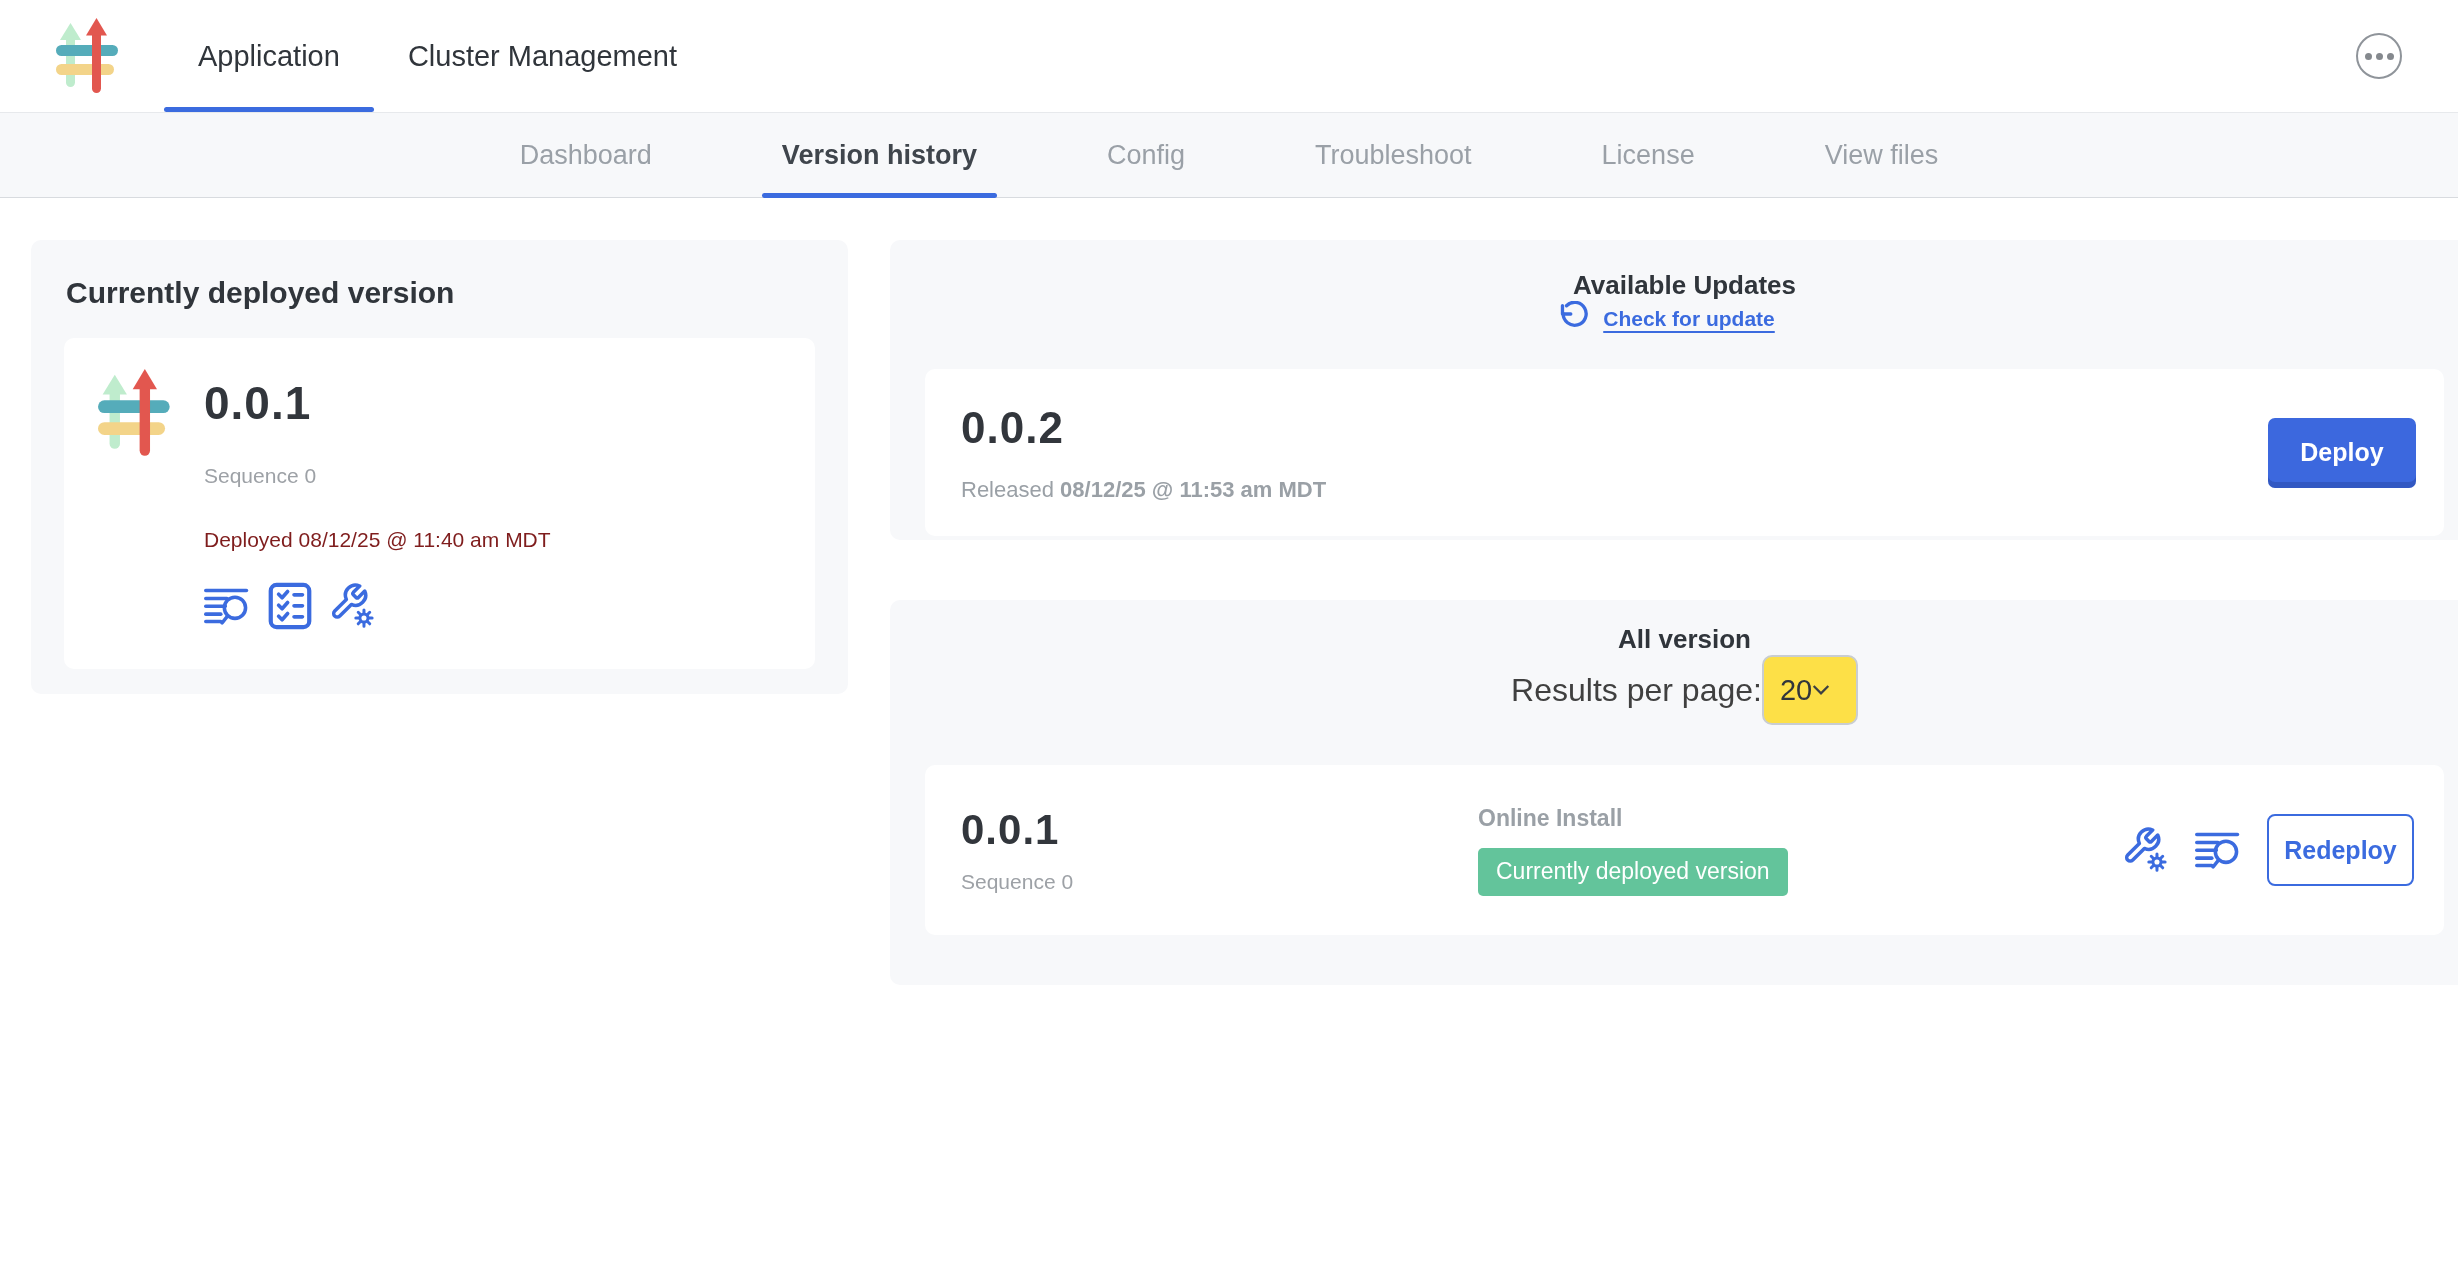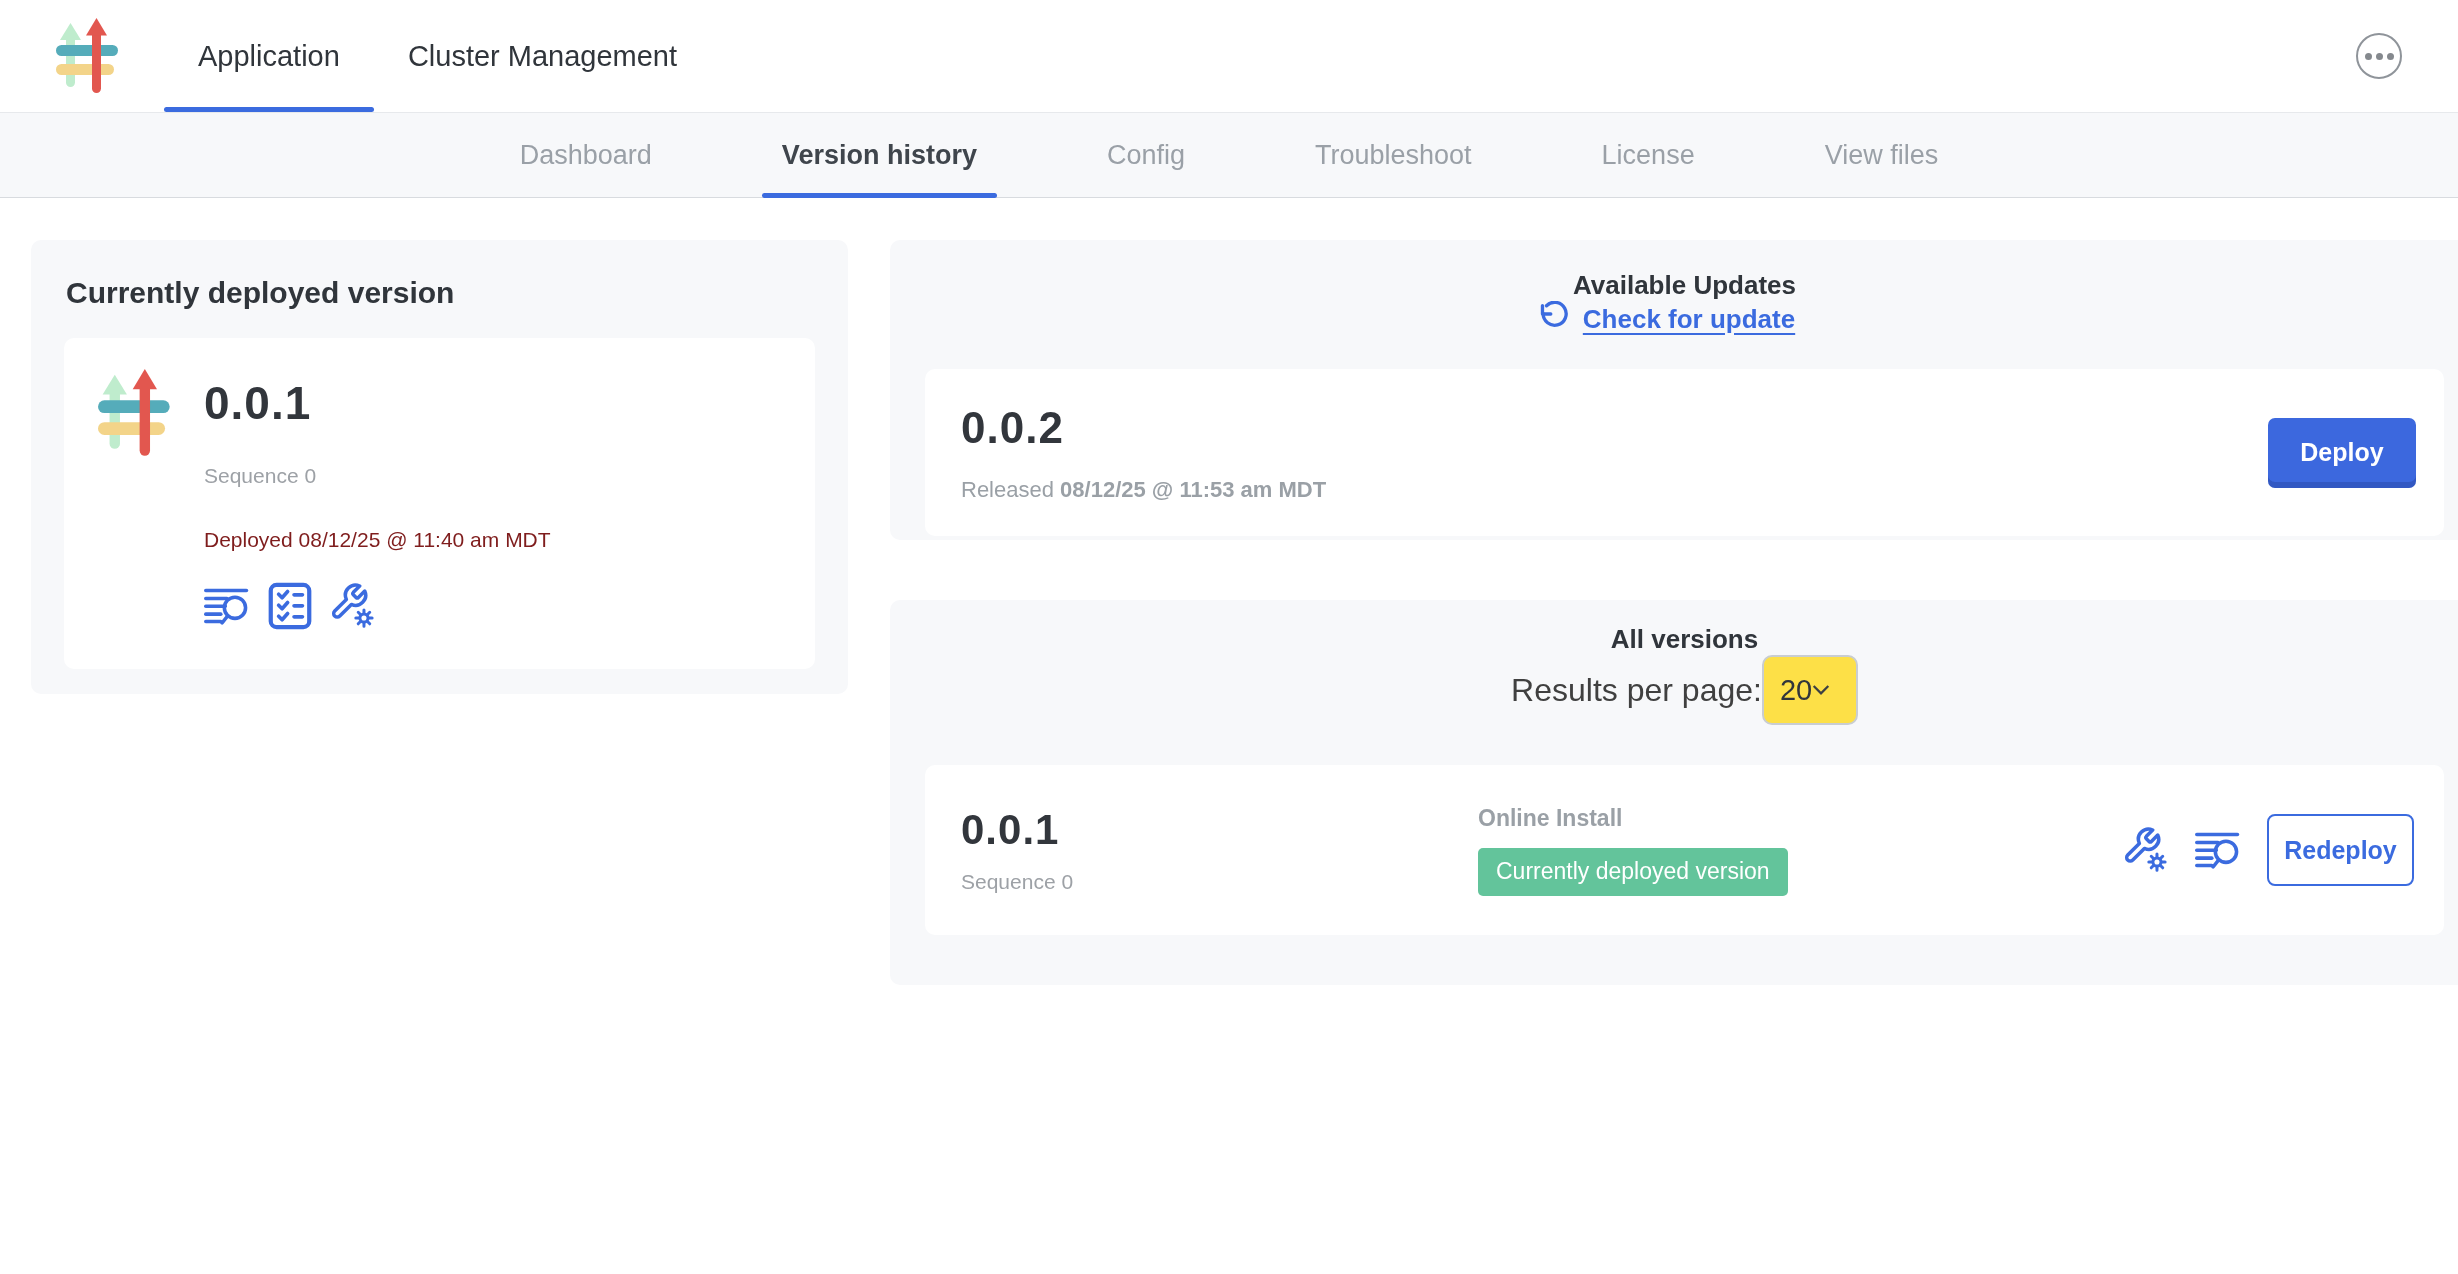--- a/index.html
+++ b/index.html
@@ -39,21 +39,21 @@
   .deployed-label { font-size: 21px; color: #7f1d1d; margin-top: 40px; }
   .icon-row { margin-top: 30px; display: flex; align-items: center; gap: 18px; }
   .icon-btn { background: none; border: none; padding: 0; cursor: pointer; display: flex; }
   .icon-btn svg { display: block; }
 
   
   .right-col { flex: 1; display: flex; flex-direction: column; min-width: 0; }
   .updates-card { height: 300px; padding: 30px 14px 0 35px; border-radius: 10px 0 0 10px; }
   .card-header { display: flex; align-items: center; justify-content: space-between; flex-direction: column; }
   .card-title { font-size: 26px; font-weight: 700; color: #30353b; }
-  .check-link { display: flex; align-items: center; gap: 12px; color: #3b6bdf; font-size: 26px; font-weight: 600; cursor: pointer; margin-right: 39px; text-align: center; }
+  .check-link { display: flex; align-items: center; gap: 12px; color: #3b6bdf; font-size: 21px; font-weight: 600; cursor: pointer; margin-right: 39px; text-align: center; }
   .check-link .link-text { text-decoration: underline; text-underline-offset: 5px; }
   .update-row { background: #fff; border-radius: 10px; height: 167px; margin-top: 32px; display: flex; align-items: center; padding: 0 28px 0 36px; }
   .ver-num-md { font-size: 44px; font-weight: 700; color: #32363c; letter-spacing: 1px; }
   .released-line { margin-top: 24px; font-size: 22px; color: #9aa0a6; }
   .released-line .bold-date { font-weight: 700; }
   .deploy-btn { margin-left: auto; width: 148px; height: 70px; background: #3c68de; border: none; border-radius: 7px; color: #fff; font-family: "Liberation Sans", sans-serif; font-size: 25px; font-weight: 700; cursor: pointer; box-shadow: inset 0 -6px 0 rgba(20,40,110,0.25); }
 
   .versions-card { margin-top: 60px; height: 385px; padding: 24px 14px 0 35px; border-radius: 10px 0 0 10px; }
   .rpp-group { display: flex; align-items: center; margin-right: 0; }
   .rpp-label { font-size: 32px; color: #404040; margin-right: 0; }
@@ -205,21 +205,21 @@
               <span>Released</span>
               <span class="bold-date">08/12/25 @ 11:53 am MDT</span>
             </div>
           </div>
           <button class="deploy-btn">Deploy</button>
         </div>
       </div>
 
       <div class="card-gray versions-card">
         <div class="card-header">
-          <div class="card-title">All versions</div>
+          <div class="card-title">All version</div>
           <div class="rpp-group">
             <span class="rpp-label">Results per page:</span>
             <div class="select-box">
               <span>20</span>
               <svg width="18" height="12" viewBox="0 0 16 10">
                   <path d="M1.5 1.5 L8 8 L14.5 1.5" fill="none" stroke="#3c4043" stroke-width="2"></path>
                 </svg>
             </div>
           </div>
         </div>

